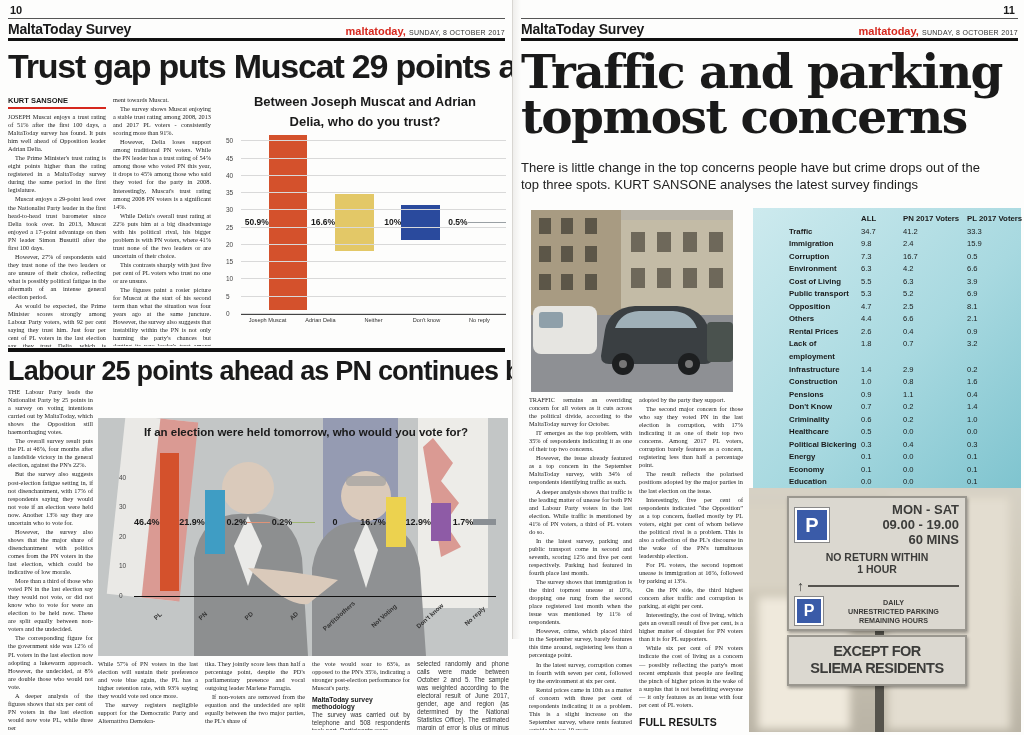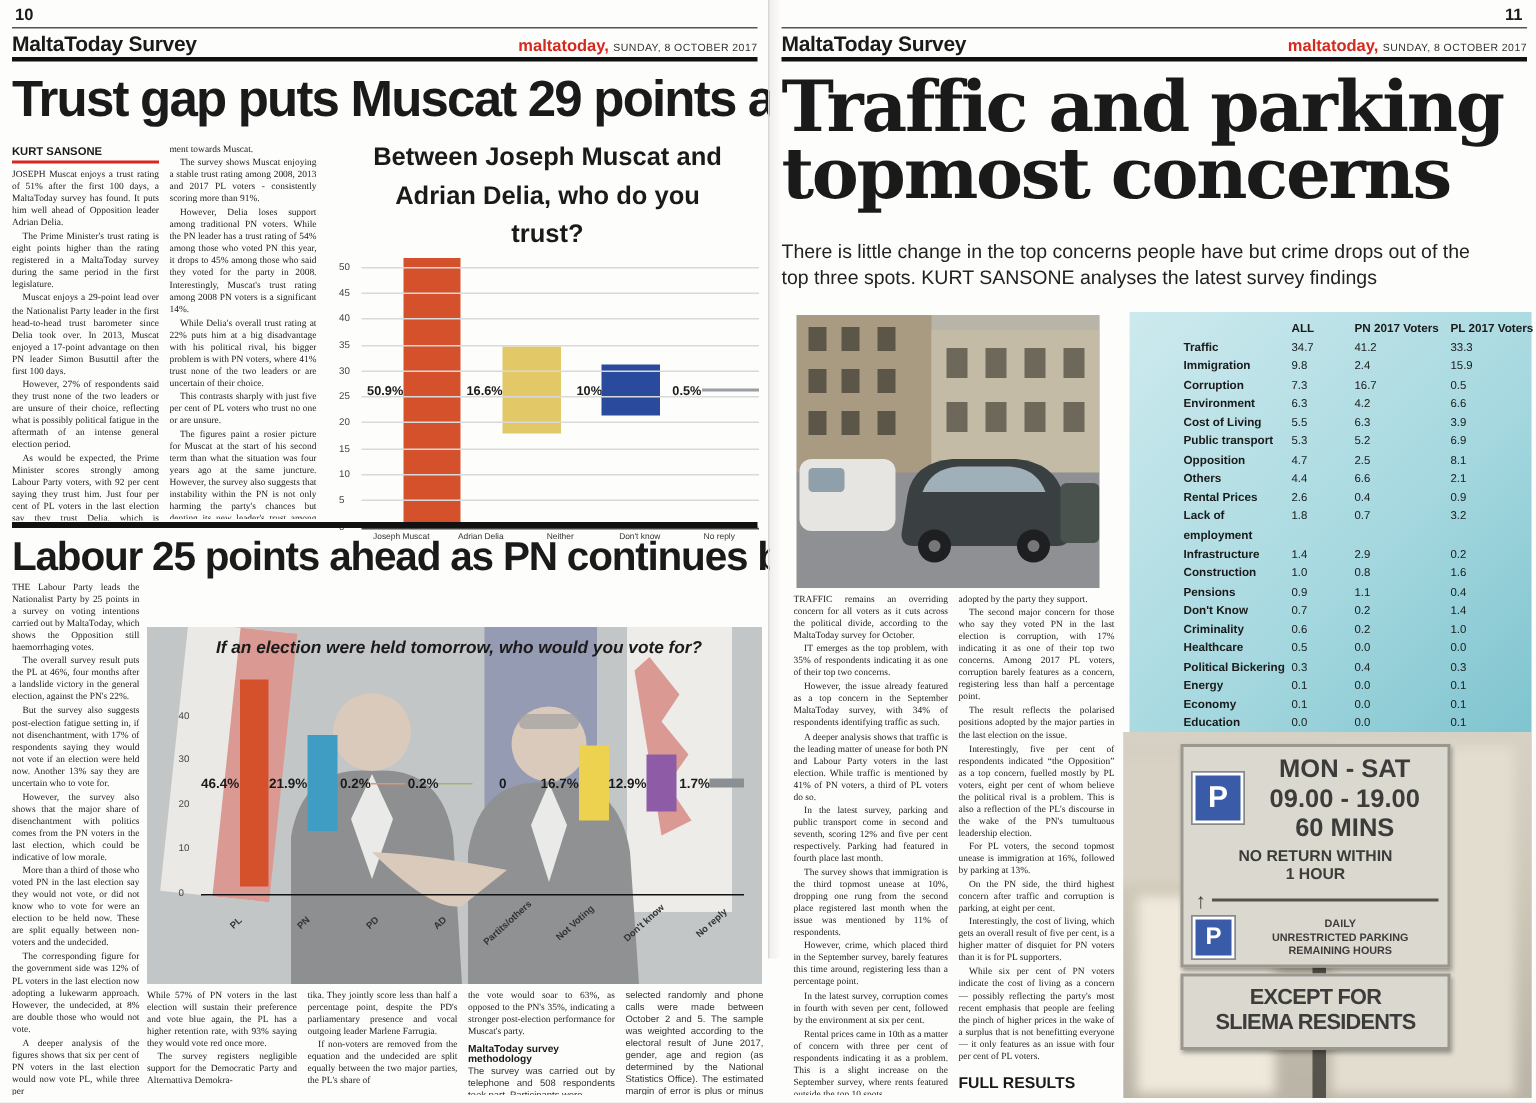--- a/index.html
+++ b/index.html
@@ -33,32 +33,32 @@
   .copy p+p{text-indent:7px;}
   .copy.sans{font-family:"Liberation Sans",sans-serif;color:#333;}
   .byline{font:bold 7.5px "Liberation Sans",sans-serif;border-bottom:2px solid #d6281e;
           padding-bottom:2px;margin-bottom:4px;}
   .meth-head{font:bold 6.8px "Liberation Sans",sans-serif;margin:3px 0 1px 0;}
   .footer-note{font:bold 10.5px "Liberation Sans",sans-serif;line-height:1.25;margin-top:6px;}
 
   
   .chart{font-family:"Liberation Sans",sans-serif;}
   .chart-title{font-weight:bold;text-align:center;}
-  .c1 .chart-title{font-size:17px;line-height:1.5;margin-bottom:8px;}
+  .c1 .chart-title{font-size:13px;line-height:1.5;margin-bottom:8px;}
   .plot{position:relative;border-bottom:1.5px solid #444;}
   .gridline{position:absolute;left:0;right:0;height:1px;background:#d9d9d9;}
   .no-grid .gridline{background:transparent;}
   .ytick{position:absolute;left:-15px;top:-3px;font-size:6.5px;color:#444;}
   .bars{position:absolute;left:0;right:0;top:0;bottom:0;display:flex;align-items:flex-end;}
   .bar-col{flex:1;display:flex;justify-content:flex-end;align-items:center;height:100%;}
   .bar-val{font-weight:bold;font-size:8.5px;margin-bottom:1px;}
   .bar{width:58%;}
   .cats{display:flex;}
   .cat{flex:1;text-align:center;font-size:5.6px;color:#333;}
-  .c2 .chart-title{font-size:11.5px;margin-bottom:10px;font-style:italic;}
+  .c2 .chart-title{font-size:11.5px;margin-bottom:10px;}
   .c2 .bar{width:50%;}
   .c2 .bar-val{font-size:9px;}
   .c2 .cats .cat{font-size:6.3px;font-weight:bold;transform:rotate(-42deg) translate(-4px,6px);
                  white-space:nowrap;overflow:visible;}
   .c2 .plot{border-bottom:1.5px solid #111;text-align:center;}
 
   
   .photo{overflow:hidden;background:#aaa;}
   .photo svg{display:block;}
   .photo1-overlay{position:absolute;left:0;top:0;right:0;bottom:0;background:rgba(235,235,233,.5);}
@@ -78,21 +78,21 @@
             linear-gradient(180deg,#d7d2c6 0%,#cfc9ba 40%,#b8b2a4 100%);}
   .bb{position:absolute;background:#efe9dc;box-shadow:0 0 0 2px #d9d2c2;}
   .sign{position:absolute;font-family:"Liberation Sans",sans-serif;color:#3c3c3a;}
   .panel{background:#dbd8d0;border:2px solid #9a978f;box-shadow:1px 2px 3px rgba(0,0,0,.35);}
   .panel1{padding:5px 6px 4px 6px;}
   .prow{display:flex;align-items:center;gap:5px;}
   .pbox{background:#3a5ba8;color:#fff;font-weight:bold;display:flex;align-items:center;justify-content:center;
         border:2px solid #fff;outline:1px solid #888;}
   .pbox.big{width:30px;height:30px;font-size:20px;}
   .pbox.small{width:24px;height:24px;font-size:16px;}
-  .ptimes{font-weight:bold;font-size:17px;line-height:1.15;text-align:center;flex:1;}
+  .ptimes{font-weight:bold;font-size:13px;line-height:1.15;text-align:right;flex:1;}
   .noreturn{font-weight:bold;font-size:10.5px;text-align:center;line-height:1.2;margin-top:3px;}
   .arrowline{display:flex;align-items:center;gap:4px;margin:2px 0 3px 2px;}
   .uparrow{font-size:14px;font-weight:bold;}
   .hline{flex:1;height:2px;background:#55534e;}
   .daily{font-size:7.2px;font-weight:bold;line-height:1.25;text-align:center;flex:1;}
   .panel2{margin-top:4px;padding:6px 20px;text-align:center;font-weight:bold;font-size:14.5px;line-height:1.2;
           letter-spacing:-0.5px;}
   .pole{position:absolute;width:9px;background:#55534c;}
 </style>
 </head>

